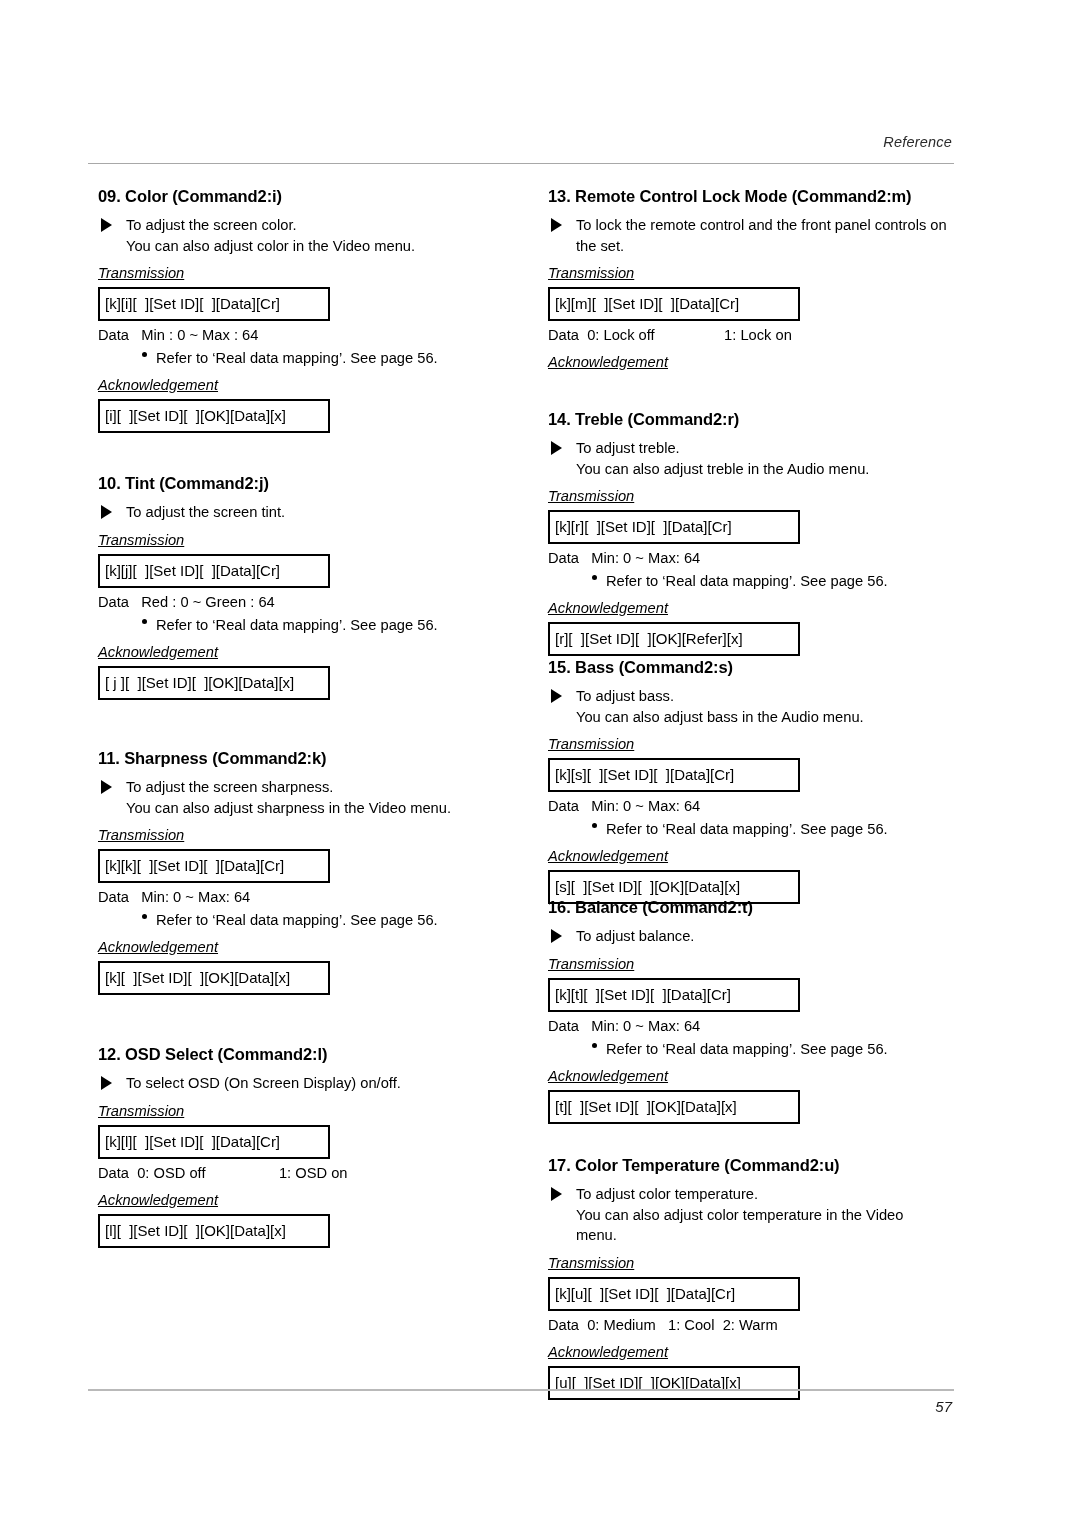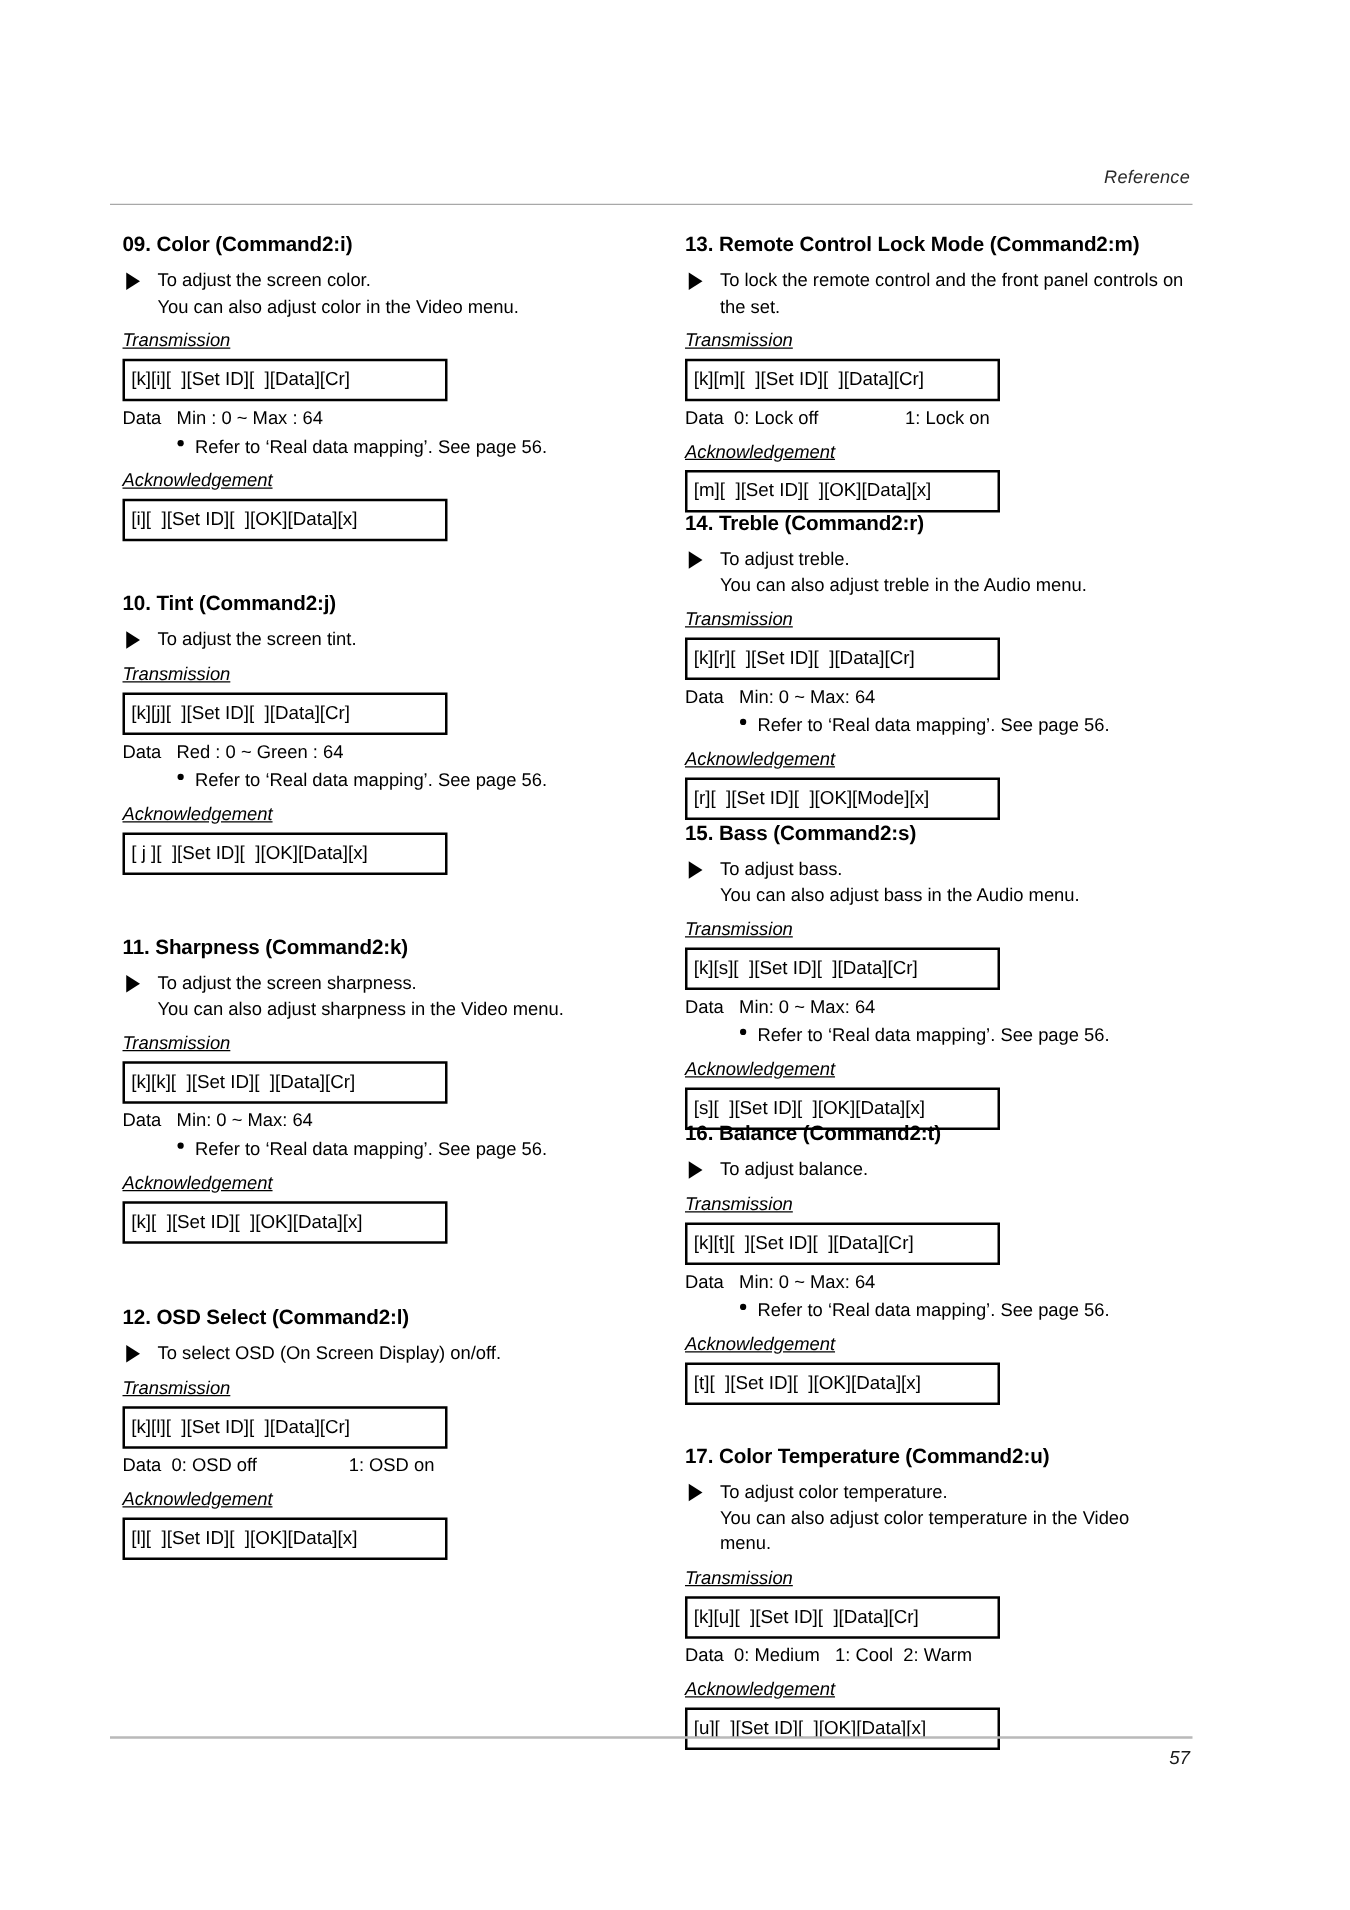--- a/index.html
+++ b/index.html
@@ -113,21 +113,21 @@
 
   .cmdbox {
     border: 2px solid #000;
     font-size: 15px;
     line-height: 17px;
     padding: 6px 5px 7px 5px;
     margin-top: 5px;
     box-sizing: border-box;
     white-space: pre;
   }
-  .col-left .cmdbox  { width: 260px; }
+  .col-left .cmdbox  { width: 232px; }
   .col-right .cmdbox { width: 252px; }
 
   .dataline {
     font-size: 14.7px;
     line-height: 19px;
     margin-top: 5px;
     white-space: pre;
   }
 
   .refnote {
@@ -197,31 +197,30 @@
       </div>
     </div>
   <div class="col col-right">
       <div class="section" style="top: 0px;">
         <div class="sec-title">13. Remote Control Lock Mode (Command2:m)</div>
         <div class="desc"><span class="arrow"></span><span>To lock the remote control and the front panel controls on</span><span class="line2">the set.</span></div>
         <div><span class="subhead">Transmission</span></div>
         <div class="cmdbox">[k][m][  ][Set ID][  ][Data][Cr]</div>
         <div class="dataline">Data  0: Lock off                 1: Lock on</div>
         <div><span class="subhead">Acknowledgement</span></div>
-        <div class="cmdbox">[m][  ][Set ID][  ][OK][Data][x]</div>
       </div>
       <div class="section" style="top: 223px;">
         <div class="sec-title">14. Treble (Command2:r)</div>
         <div class="desc"><span class="arrow"></span><span>To adjust treble.</span><span class="line2">You can also adjust treble in the Audio menu.</span></div>
         <div><span class="subhead">Transmission</span></div>
         <div class="cmdbox">[k][r][  ][Set ID][  ][Data][Cr]</div>
         <div class="dataline">Data   Min: 0 ~ Max: 64</div>
         <div class="refnote"><span class="dot"></span><span>Refer to ‘Real data mapping’. See page 56.</span></div>
         <div><span class="subhead">Acknowledgement</span></div>
-        <div class="cmdbox">[r][  ][Set ID][  ][OK][Mode][x]</div>
+        <div class="cmdbox">[r][  ][Set ID][  ][OK][Refer][x]</div>
       </div>
       <div class="section" style="top: 471px;">
         <div class="sec-title">15. Bass (Command2:s)</div>
         <div class="desc"><span class="arrow"></span><span>To adjust bass.</span><span class="line2">You can also adjust bass in the Audio menu.</span></div>
         <div><span class="subhead">Transmission</span></div>
         <div class="cmdbox">[k][s][  ][Set ID][  ][Data][Cr]</div>
         <div class="dataline">Data   Min: 0 ~ Max: 64</div>
         <div class="refnote"><span class="dot"></span><span>Refer to ‘Real data mapping’. See page 56.</span></div>
         <div><span class="subhead">Acknowledgement</span></div>
         <div class="cmdbox">[s][  ][Set ID][  ][OK][Data][x]</div>

